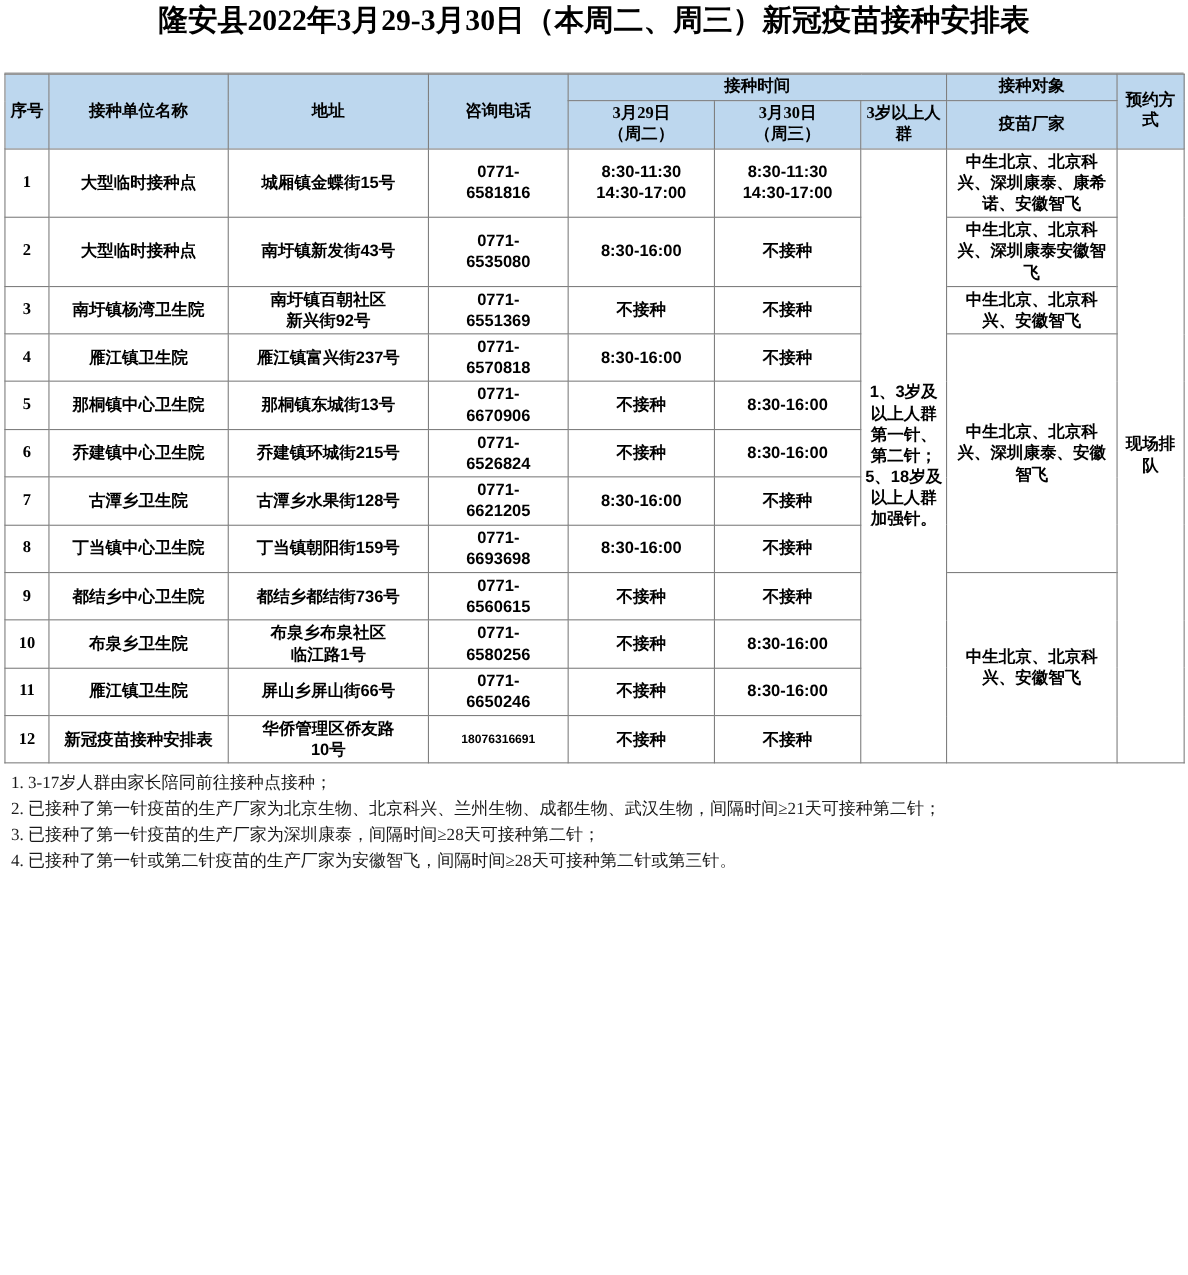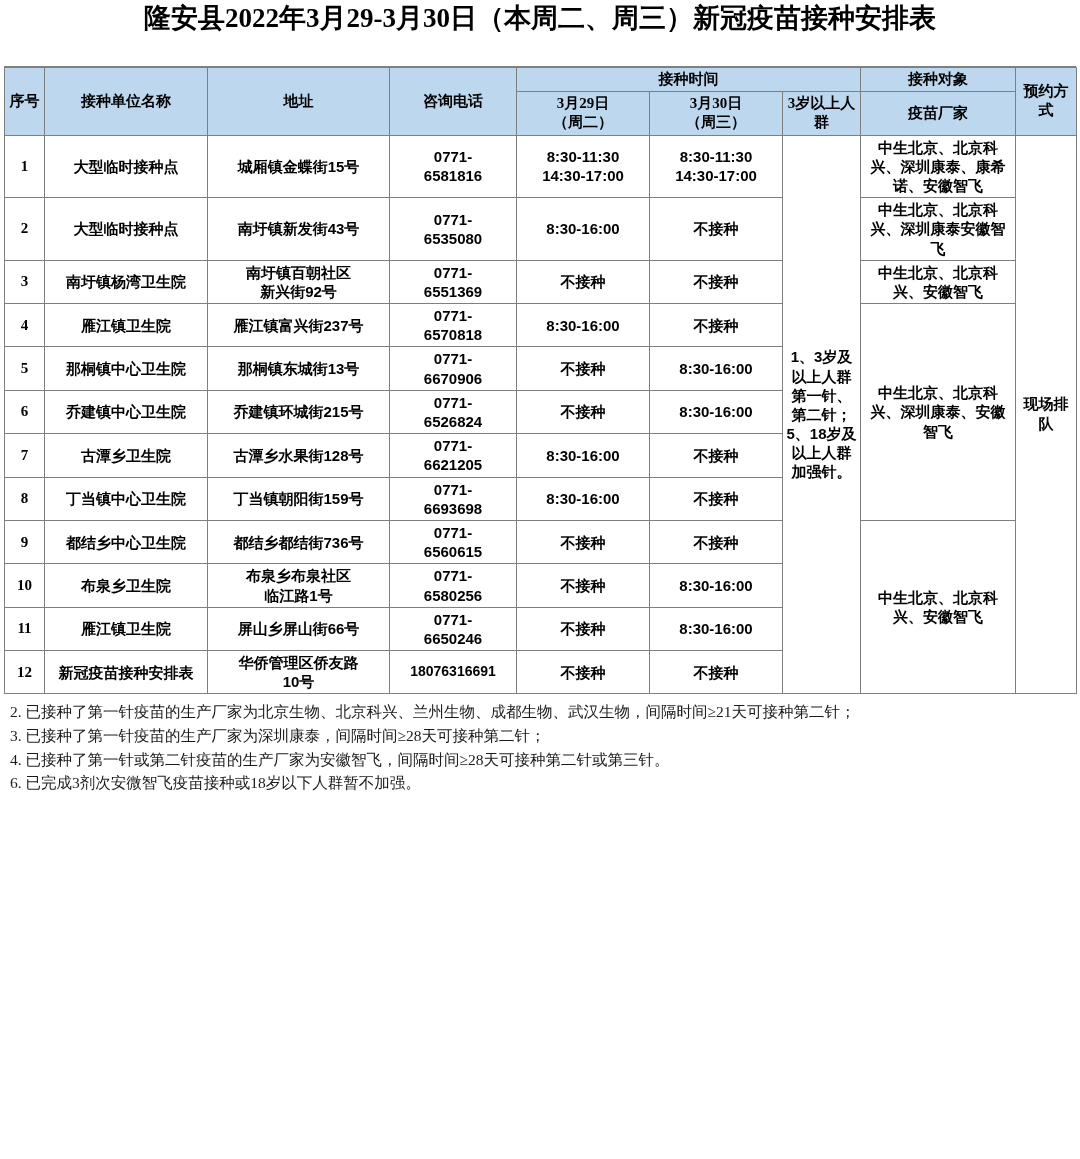--- a/index.html
+++ b/index.html
@@ -84,21 +84,21 @@
   col.c-vac   { width: 155px; }
   col.c-book  { width: 61px; }
 
   td.idx {
     font-size: 14px;
     font-weight: normal;
     font-family: "Liberation Serif", "DejaVu Serif", serif;
   }
   td.unit, td.addr { font-size: 16px; font-weight: bold; }
   td.tel  { font-size: 15px; font-weight: bold; line-height: 1.35; }
-  td.tel.long { font-size: 14px; }
+  td.tel.long { font-size: 11px; }
   td.time { font-size: 15px; font-weight: bold; line-height: 1.4; }
   td.age {
     font-size: 15px;
     font-weight: bold;
     text-align: left;
     vertical-align: middle;
     line-height: 1.45;
     padding-left: 5px;
   }
   td.vac {
@@ -107,21 +107,21 @@
     text-align: left;
     vertical-align: middle;
     line-height: 1.45;
     padding-left: 5px;
   }
   td.book {
     font-size: 19px;
     font-weight: bold;
     vertical-align: middle;
     line-height: 1.35;
-    font-family: Liberation Serif, serif;
+    font-family: Liberation Mono, monospace;
   }
   
   .notes {
     padding: 6px 4px 0 6px;
     font-family: "Liberation Serif", "DejaVu Serif", serif;
     font-size: 15.5px;
     line-height: 1.52;
     color: #1a1a1a;
     white-space: nowrap;
   }
@@ -272,19 +272,19 @@
           <td class="unit">新冠疫苗接种安排表</td>
           <td class="addr">华侨管理区侨友路<br>10号</td>
           <td class="tel long">18076316691</td>
           <td class="time">不接种</td>
           <td class="time">不接种</td>
         </tr>
       </tbody>
   </table>
 
   <div class="notes">
+      <div class="note">1. 3-17岁人群由家长陪同前往接种点接种；</div>
       <div class="note">2. 已接种了第一针疫苗的生产厂家为北京生物、北京科兴、兰州生物、成都生物、武汉生物，间隔时间≥21天可接种第二针；</div>
       <div class="note">3. 已接种了第一针疫苗的生产厂家为深圳康泰，间隔时间≥28天可接种第二针；</div>
       <div class="note">4. 已接种了第一针或第二针疫苗的生产厂家为安徽智飞，间隔时间≥28天可接种第二针或第三针。</div>
-      <div class="note">6. 已完成3剂次安微智飞疫苗接种或18岁以下人群暂不加强。</div>
     </div>
 
 </div>
 
 </body></html>

